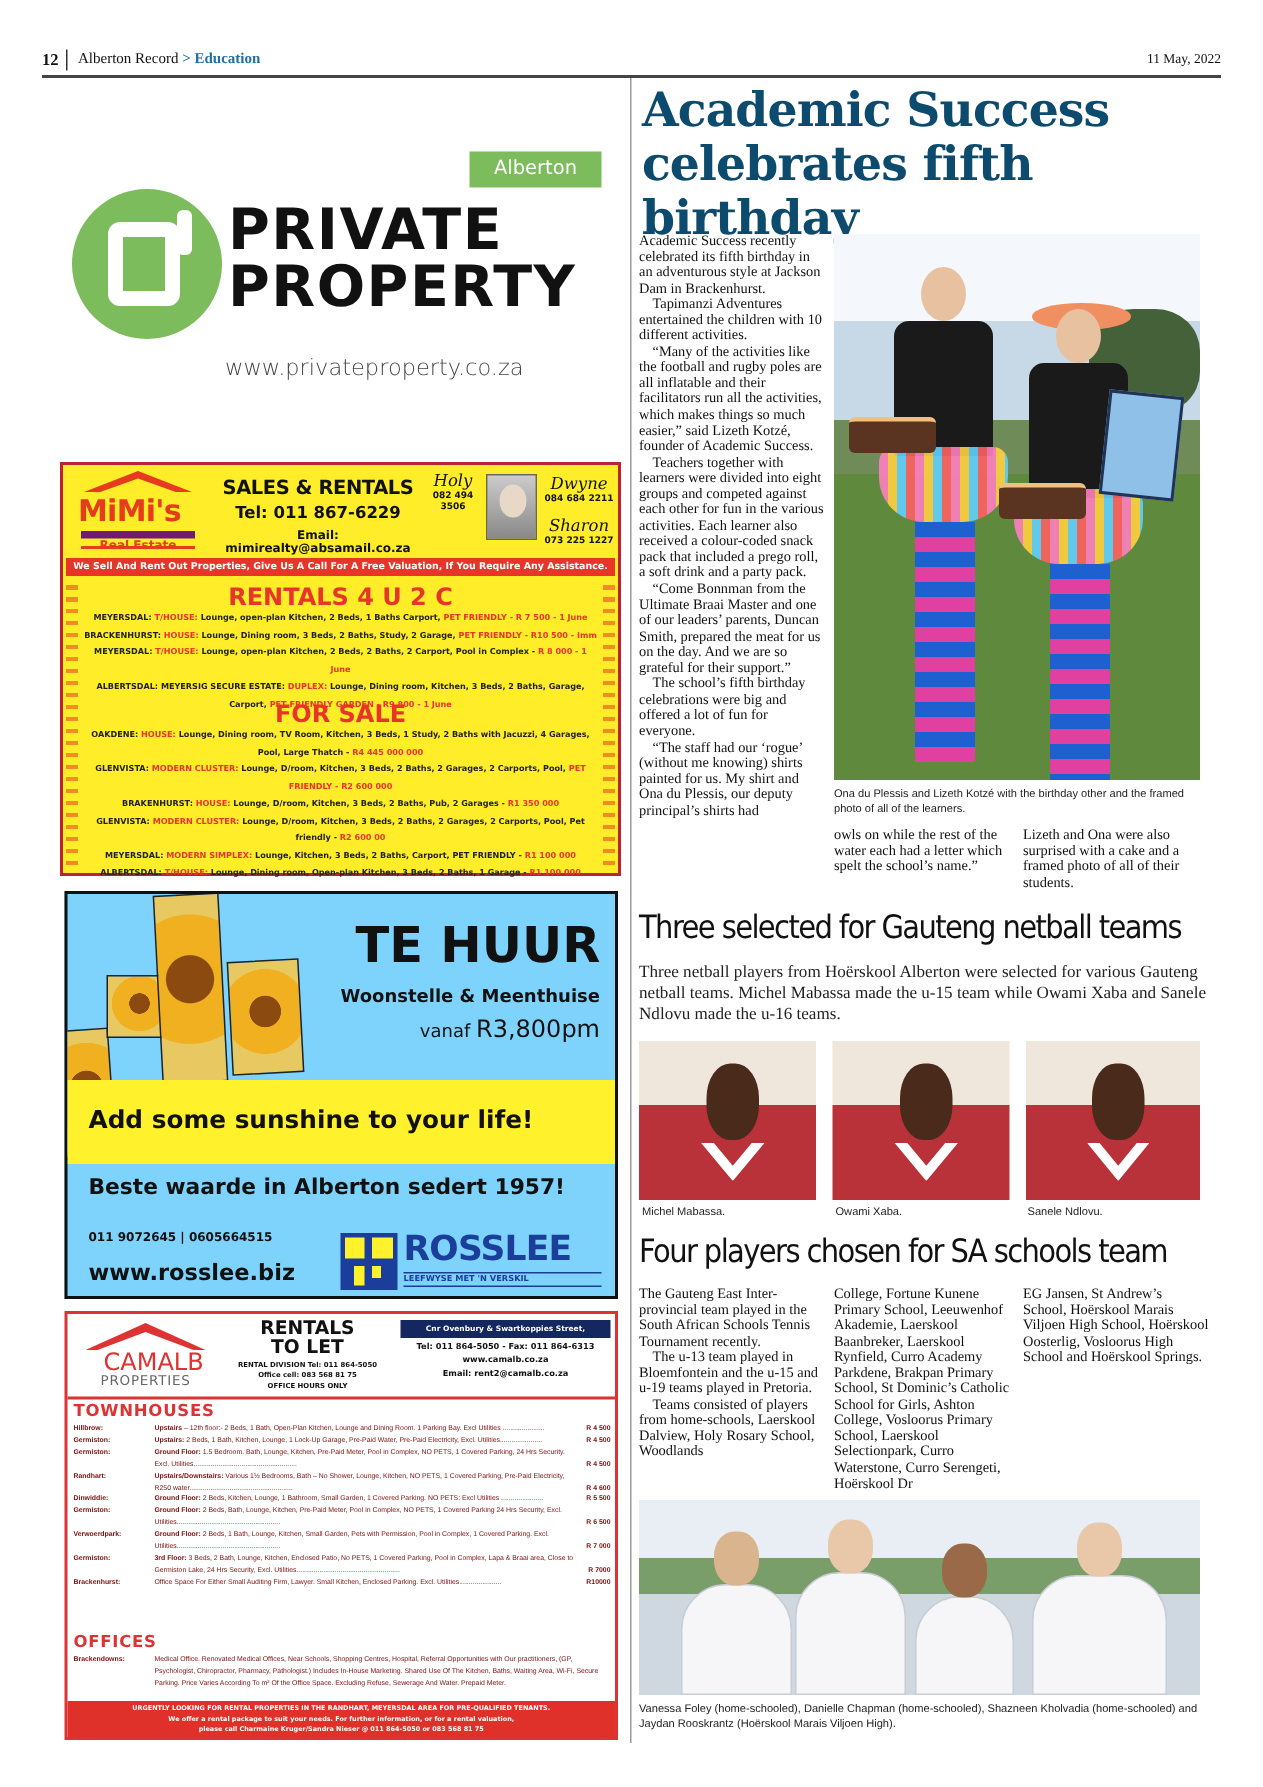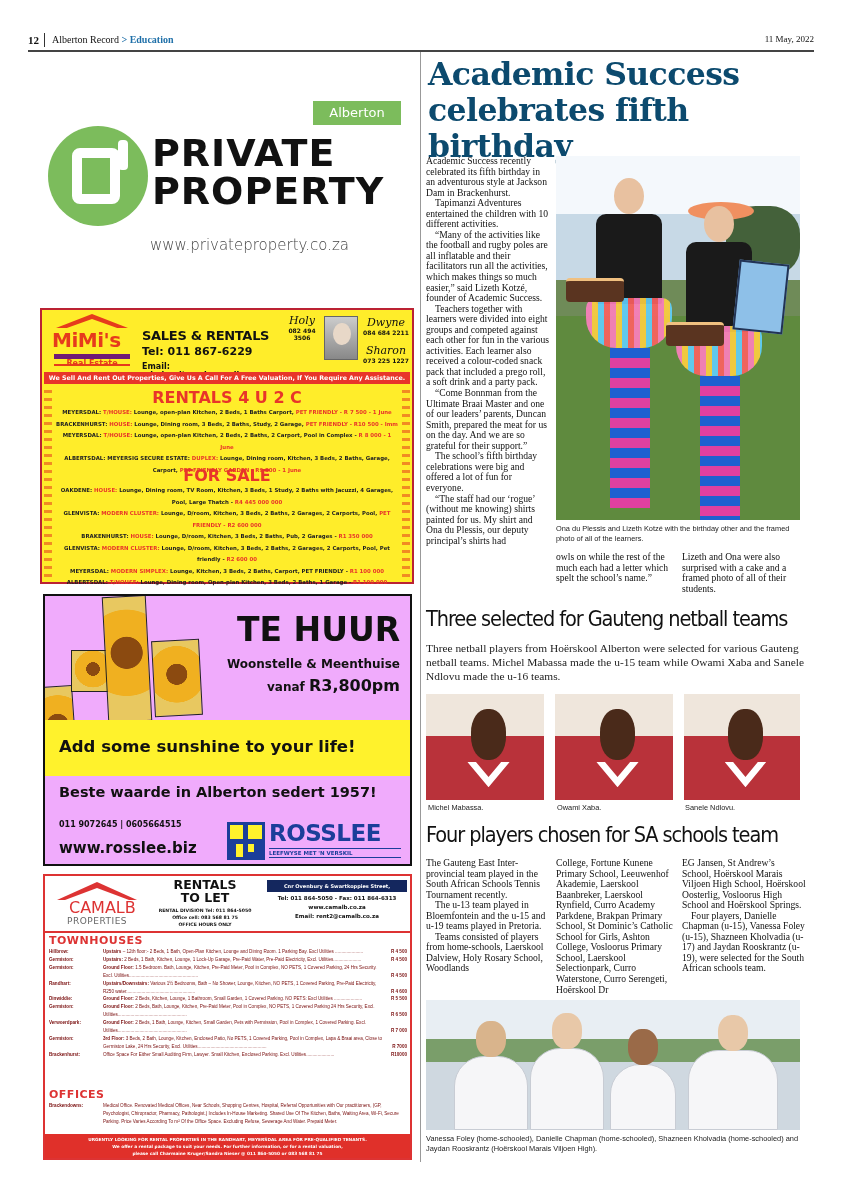--- a/index.html
+++ b/index.html
@@ -25,40 +25,40 @@
   .pp-name { position: absolute; left: 112px; top: 36px; font-family: "DejaVu Sans", sans-serif; font-weight: bold; font-size: 38px; line-height: 38px; letter-spacing: 1px; color: #111; }
   .pp-url { position: absolute; left: 110px; top: 138px; font-family: "DejaVu Sans", sans-serif; font-size: 15px; color: #444; font-weight: 300; }
 
   
   .mimi { position: absolute; left: 40px; top: 308px; width: 374px; height: 276px; background: #ffed2a; border: 2px solid #b23; }
   .mimi .logo { position: absolute; left: 8px; top: 4px; width: 80px; height: 52px; }
   .mimi .roof { position: absolute; left: 6px; top: 0; width: 0; height: 0; border-left: 36px solid transparent; border-right: 36px solid transparent; border-bottom: 14px solid #e63b1c; }
   .mimi .roof-in { position: absolute; left: 14px; top: 5px; width: 0; height: 0; border-left: 28px solid transparent; border-right: 28px solid transparent; border-bottom: 10px solid #ffed2a; }
   .mimi .brand { position: absolute; left: 2px; top: 14px; font-family: "DejaVu Sans", sans-serif; font-weight: bold; font-size: 20px; color: #e63b1c; letter-spacing: -0.5px; }
   .mimi .brand-sub { position: absolute; left: 4px; top: 40px; width: 76px; height: 12px; border-top: 5px solid #701a75; border-bottom: 2px solid #e63b1c; font-family: "DejaVu Sans", sans-serif; font-weight: bold; font-size: 8px; color: #e63b1c; text-align: center; line-height: 9px; }
-  .mimi .hdr { position: absolute; left: 100px; top: 18px; width: 140px; font-family: "DejaVu Sans", sans-serif; }
+  .mimi .hdr { position: absolute; left: 100px; top: 8px; width: 140px; text-align: center; font-family: "DejaVu Sans", sans-serif; }
   .mimi .hdr .t1 { font-weight: bold; font-size: 13px; letter-spacing: -0.3px; }
   .mimi .hdr .t2 { font-weight: bold; font-size: 11px; margin-top: 2px; }
   .mimi .hdr .t3 { font-weight: bold; font-size: 8px; margin-top: 4px; }
   .mimi .agent { position: absolute; font-family: "DejaVu Serif", serif; font-style: italic; font-size: 11px; text-align: center; }
   .mimi .agent .ph { display: block; font-family: "DejaVu Sans", sans-serif; font-style: normal; font-weight: bold; font-size: 6px; }
   .mimi .photo { position: absolute; left: 282px; top: 6px; width: 34px; height: 44px; background: linear-gradient(#ccc, #888); border: 1px solid #666; }
   .mimi .photo::after { content: ""; position: absolute; left: 8px; top: 6px; width: 18px; height: 22px; border-radius: 50%; background: #e8d8c8; }
   .mimi .banner { position: absolute; left: 2px; top: 62px; width: 366px; height: 12px; background: #e8352a; color: #fff; font-family: "DejaVu Sans", sans-serif; font-weight: bold; font-size: 6.3px; text-align: center; line-height: 12px; white-space: nowrap; overflow: hidden; }
   .mimi .section-h { position: absolute; left: 0; width: 370px; text-align: center; font-family: "DejaVu Sans", sans-serif; font-weight: bold; font-size: 16px; color: #e8352a; }
   .mimi .listing { position: absolute; left: 14px; width: 342px; text-align: center; font-family: "DejaVu Sans", sans-serif; font-weight: bold; font-size: 5.4px; line-height: 11.5px; color: #222; }
   .mimi .listing .hl { color: #e8352a; }
   .mimi .flowers { position: absolute; top: 80px; width: 8px; height: 190px; background: repeating-linear-gradient(180deg, #e63b1c 0 3px, transparent 3px 8px); opacity: 0.55; }
 
   
-  .rosslee { position: absolute; left: 43px; top: 594px; width: 369px; height: 272px; border: 2px solid #111; background: #f0abfc; overflow: hidden; }
+  .rosslee { position: absolute; left: 43px; top: 594px; width: 369px; height: 272px; border: 2px solid #111; background: #7dd3fc; overflow: hidden; }
   .rosslee .sun { position: absolute; border: 1.5px solid #222; background: radial-gradient(circle at 50% 45%, #8b4a10 0 22%, #f0b020 23% 60%, #e8c860 61%); }
   .rosslee .th1 { position: absolute; left: 192px; top: 14px; font-family: "DejaVu Sans", sans-serif; font-weight: bold; font-size: 33px; color: #111; }
   .rosslee .th2 { position: absolute; right: 10px; top: 61px; font-family: "DejaVu Sans", sans-serif; font-weight: bold; font-size: 12px; color: #111; }
-  .rosslee .th3 { position: absolute; right: 10px; top: 80px; font-family: "DejaVu Sans", sans-serif; font-weight: bold; font-size: 16px; color: #111; }
+  .rosslee .th3 { position: absolute; right: 10px; top: 80px; font-family: "DejaVu Sans", sans-serif; font-weight: normal; font-size: 16px; color: #111; }
   .rosslee .th3 small { font-size: 12px; }
   .rosslee .ybar { position: absolute; left: 0; top: 124px; width: 369px; height: 56px; background: #fff22c; }
   .rosslee .ybar span { position: absolute; left: 14px; top: 17px; font-family: "DejaVu Sans", sans-serif; font-weight: bold; font-size: 16.5px; color: #111; }
   .rosslee .best { position: absolute; left: 14px; top: 188px; font-family: "DejaVu Sans", sans-serif; font-weight: bold; font-size: 14.5px; color: #111; }
   .rosslee .phones { position: absolute; left: 14px; top: 224px; font-family: "DejaVu Sans", sans-serif; font-weight: bold; font-size: 8px; color: #111; }
   .rosslee .web { position: absolute; left: 14px; top: 243px; font-family: "DejaVu Sans", sans-serif; font-weight: bold; font-size: 15px; color: #111; }
   .rosslee .rlogo { position: absolute; left: 182px; top: 226px; width: 176px; height: 40px; }
   .rosslee .rlogo .blk { position: absolute; left: 0; top: 0; width: 38px; height: 38px; background: #1b3e9a; }
   .rosslee .rlogo .blk i { position: absolute; background: #fff22c; }
   .rosslee .rlogo .word { position: absolute; left: 42px; top: -2px; font-family: "DejaVu Sans", sans-serif; font-weight: bold; font-size: 23px; color: #1b3e9a; letter-spacing: -0.5px; }
@@ -329,21 +329,21 @@
       <div class="tutu"></div>
       <div class="legs"></div>
   </div>
   <div class="cake" style="left:10px;top:122px"></div>
   <div class="cake" style="left:110px;top:166px"></div>
   <div class="frame"></div>
 </div>
 <div class="caption" style="left:556px;top:524px;width:250px;">Ona du Plessis and Lizeth Kotzé with the birthday other and the framed photo of all of the learners.</div>
 
 <div class="body-col" style="left:556px;top:552px;width:118px;">
-  <p>owls on while the rest of the much each had a letter which spelt the school’s name.”</p>
+  <p>owls on while the rest of the water each had a letter which spelt the school’s name.”</p>
 </div>
 <div class="body-col" style="left:682px;top:552px;width:122px;text-indent:9px">
   <p>Lizeth and Ona were also surprised with a cake and a framed photo of all of their students.</p>
 </div>
 
 <div class="h2" style="top:606px">Three selected for Gauteng netball teams</div>
 <div class="lede">Three netball players from Hoërskool Alberton were selected for various Gauteng netball teams. Michel Mabassa made the u-15 team while Owami Xaba and Sanele Ndlovu made the u-16 teams.</div>
 
 <div class="photo np-photo" style="left:426px;width:118px;">
     <div class="face"></div>
@@ -366,21 +366,20 @@
 <div class="body-col" style="left:426px;top:858px;width:124px;">
   <p>The Gauteng East Inter-provincial team played in the South African Schools Tennis Tournament recently.</p>
   <p>The u-13 team played in Bloemfontein and the u-15 and u-19 teams played in Pretoria.</p>
   <p>Teams consisted of players from home-schools, Laerskool Dalview, Holy Rosary School, Woodlands</p>
 </div>
 <div class="body-col" style="left:556px;top:858px;width:120px;">
   <p>College, Fortune Kunene Primary School, Leeuwenhof Akademie, Laerskool Baanbreker, Laerskool Rynfield, Curro Academy Parkdene, Brakpan Primary School, St Dominic’s Catholic School for Girls, Ashton College, Vosloorus Primary School, Laerskool Selectionpark, Curro Waterstone, Curro Serengeti, Hoërskool Dr</p>
 </div>
 <div class="body-col" style="left:682px;top:858px;width:124px;">
   <p>EG Jansen, St Andrew’s School, Hoërskool Marais Viljoen High School, Hoërskool Oosterlig, Vosloorus High School and Hoërskool Springs.</p>
-  <p>Four players, Danielle Chapman (u-15), Vanessa Foley (u-15), Shazneen Kholvadia (u-17) and Jaydan Rooskrantz (u-19), were selected for the South African schools team.</p>
 </div>
 
 <div class="photo tennis-photo">
   <div class="kid" style="left:28px;width:74px;height:74px">
       <div class="hd" style="background:#d9b48c"></div>
     </div>
   <div class="kid" style="left:104px;width:74px;height:82px">
       <div class="hd" style="background:#e8c8a8"></div>
     </div>
   <div class="kid" style="left:184px;width:66px;height:66px">

